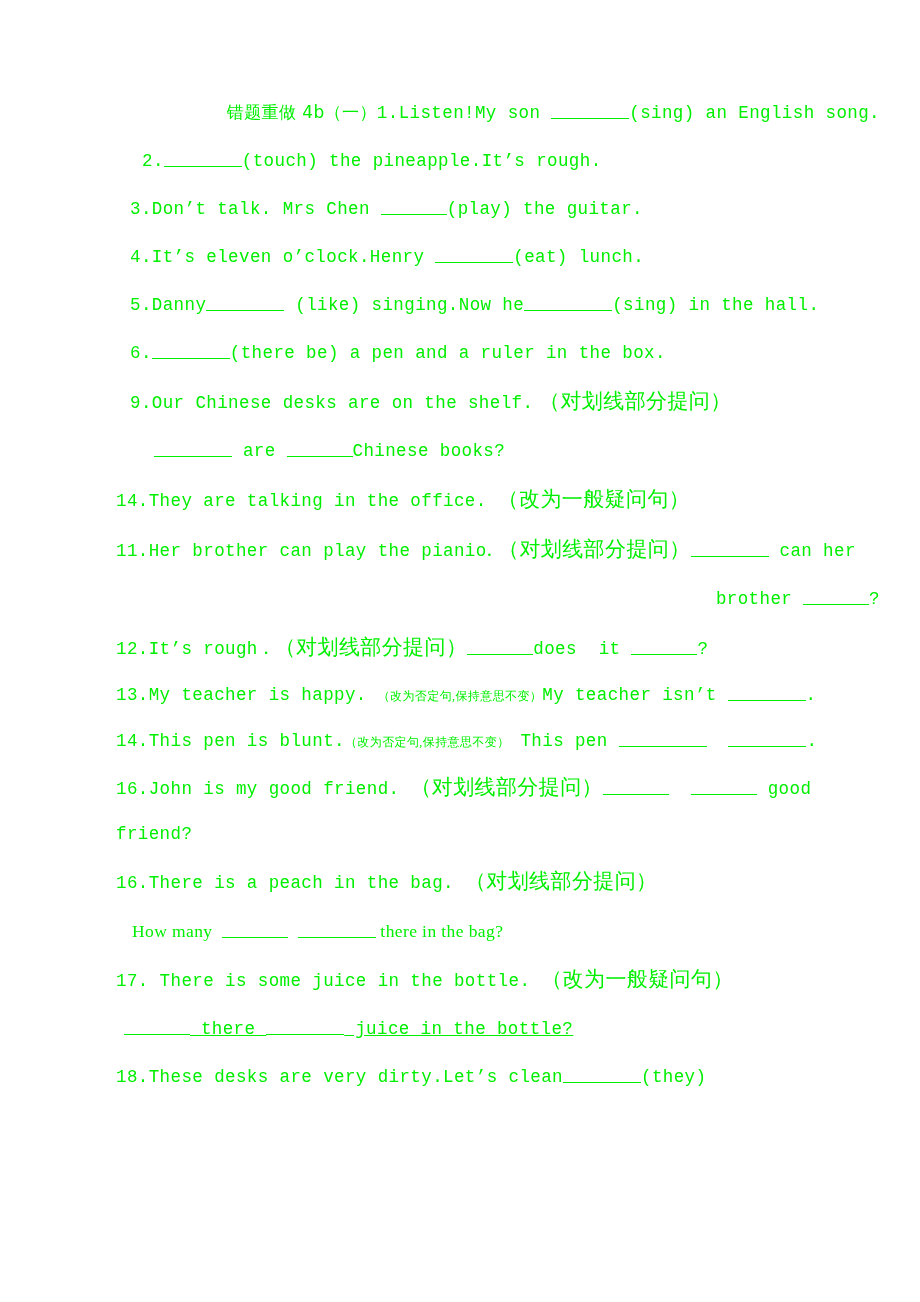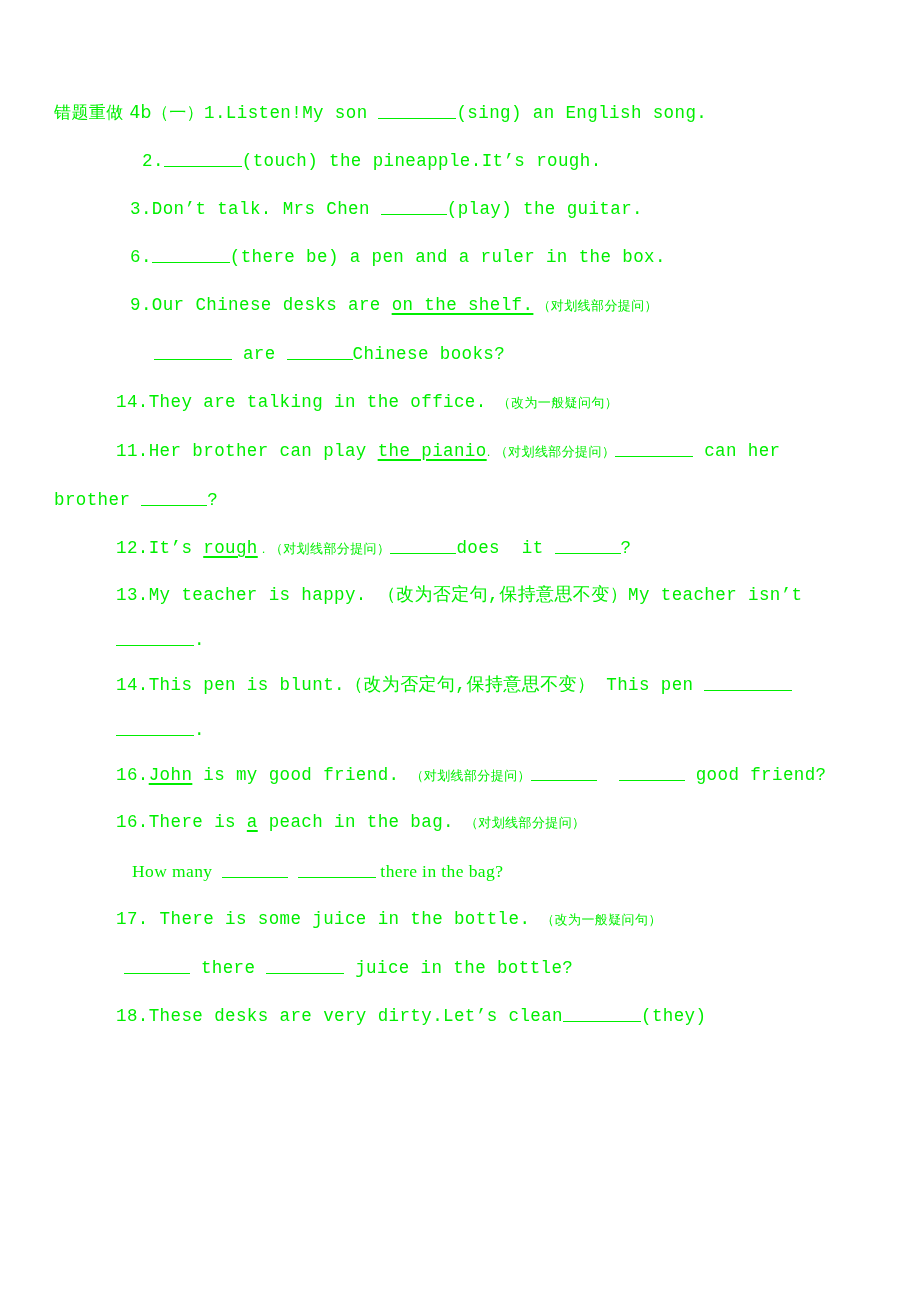--- a/index.html
+++ b/index.html
@@ -30,74 +30,75 @@
     white-space: normal;
   }
   .line {
     color: #00ee00;
     min-height: 48px;
     line-height: 48px;
     white-space: pre-wrap;
     word-break: normal;
   }
   
-  .ind-0  { padding-left: 0; }
+  .ind-0  { padding-left: 0; text-align: right; }
   .ind-1  { padding-left: 76px; }
   .ind-2  { padding-left: 88px; }
   .ind-3  { padding-left: 100px; }
   .ind-5  { padding-left: 62px; }
   .ind-6  { padding-left: 78px; font-family: Liberation Serif, serif; }
-  .ind-7  { padding-left: 70px; }
+  .ind-7  { padding-left: 70px; text-decoration: underline; }
 
   .tight { line-height: 45px; min-height: 45px; }
 
   
   .blank {
     display: inline-block;
     border-bottom: 1.6px solid #00ee00;
     vertical-align: baseline;
     height: 1em;
     margin-bottom: -1px;
   }
   .b-md { width: 66px; }
   .b-lg { width: 78px; }
   .b-xl { width: 88px; }
 
   .ul {
-    text-decoration: underline;
     text-decoration-thickness: 1.6px;
     text-underline-offset: 3px;
   }
 
   .cn {
-    font-family: Liberation Sans, sans-serif;
-    font-size: 13px;
+    font-family: Liberation Serif, serif;
+    font-size: 21px;
   }
   .cn-sm {
-    font-family: Liberation Mono, monospace;
-    font-size: 18px;
+    font-family: Liberation Serif, serif;
+    font-size: 12px;
   }
   .title-cn {
     font-family: "DejaVu Sans", "Liberation Sans", sans-serif;
     font-size: 17px;
   }
 </style>
 </head>
 <body>
 
 <div class="page">
   <div class="doc">
 
     <div class="line ind-0"><span class="title-cn">错题重做 4b（一）</span><span>1.</span><span>Listen!My son </span><span class="blank b-lg"></span><span>(sing) an English song.</span></div>
 
     <div class="line ind-2"><span>2.</span><span class="blank b-lg"></span><span>(touch) the pineapple.It’s rough.</span></div>
 
     <div class="line ind-1"><span>3.</span><span>Don’t talk. Mrs Chen </span><span class="blank b-md"></span><span>(play) the guitar.</span></div>
 
+    <div class="line ind-1"><span>4.</span><span>It’s eleven o’clock.Henry </span><span class="blank b-lg"></span><span>(eat) lunch.</span></div>
 
+    <div class="line ind-1"><span>5.</span><span>Danny</span><span class="blank b-lg"></span><span> (like) singing.Now he</span><span class="blank b-xl"></span><span>(sing) in the hall.</span></div>
 
     <div class="line ind-1"><span>6.</span><span class="blank b-lg"></span><span>(there be) a pen and a ruler in the box.</span></div>
 
 
 
     <div class="line ind-1"><span>9.</span><span>Our Chinese desks are </span><span class="ul">on the shelf.</span><span class="cn"> （对划线部分提问）</span></div>
 
     <div class="line ind-3"><span class="blank b-lg"></span><span> are </span><span class="blank b-md"></span><span>Chinese books?</span></div>
 
     <div class="line ind-5"><span>14.</span><span>They are talking in the office. </span><span class="cn">（改为一般疑问句）</span></div>

